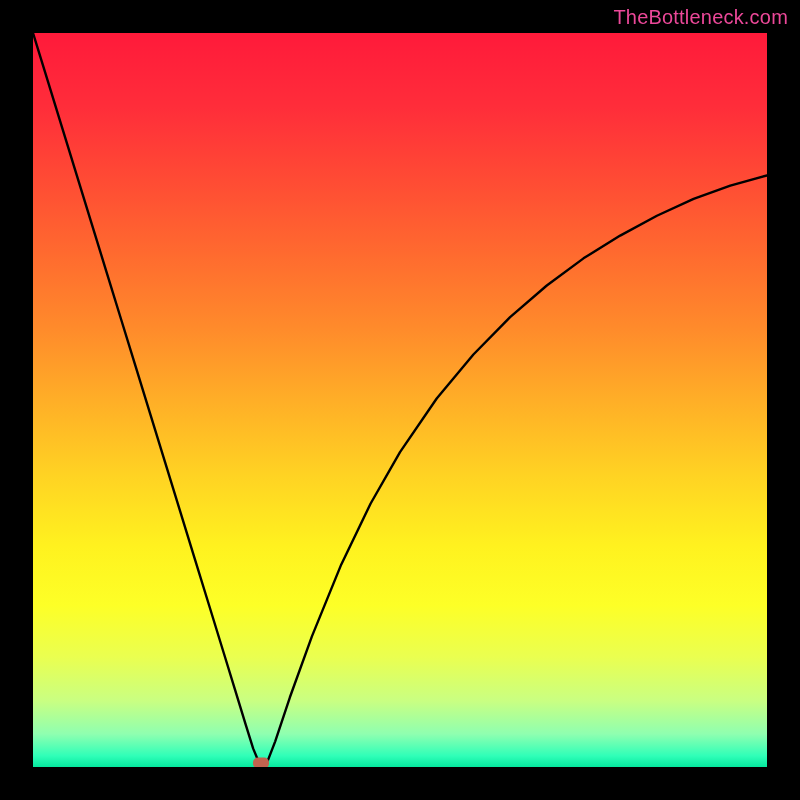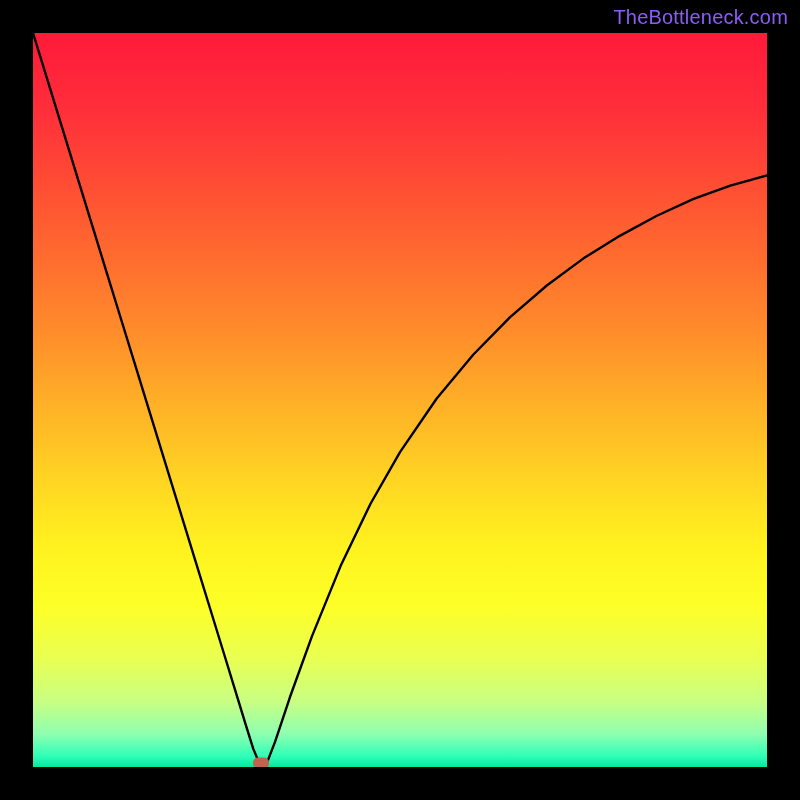--- a/index.html
+++ b/index.html
@@ -24,21 +24,21 @@
     left: 33px;
     top: 33px;
     width: 734px;
     height: 734px;
     overflow: hidden;
   }
   .watermark {
     position: absolute;
     top: 6px;
     right: 12px;
-    color: #8b5cf6;
+    color: #ec4899;
     font-size: 20px;
     font-weight: 500;
     letter-spacing: 0.2px;
   }
   .marker {
     position: absolute;
     width: 16px;
     height: 11px;
     border-radius: 5px;
     transform: translate(-50%, -50%);

